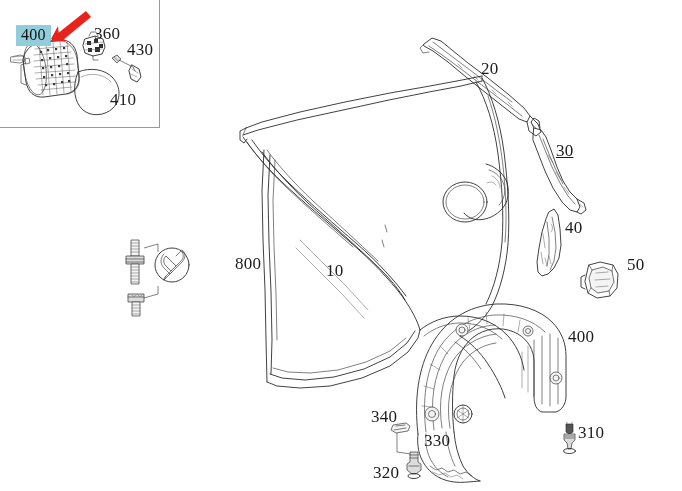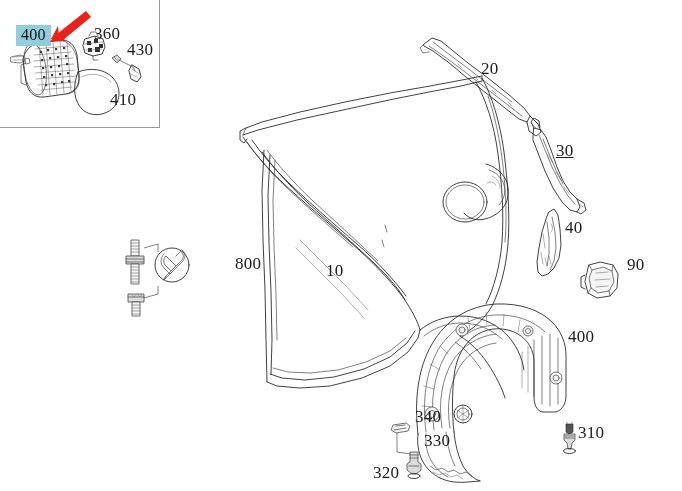--- a/index.html
+++ b/index.html
@@ -243,27 +243,27 @@
       <path class="ln-thin" d="M171,271 L166,276 C163,279 163,283 166,276"></path>
       <path class="ln-thin" d="M172,272 L167,277 L164,280"></path>
       <path class="ln-thin" d="M176,266 L181,261 C184,258 184,254 181,251 L176,256"></path>
     </g>
 
   </svg>
 
   <div class="part-label" style="left:481px; top:60px;">20</div>
   <div class="part-label" style="left:556px; top:142px;text-decoration:underline;">30</div>
   <div class="part-label" style="left:565px; top:219px;">40</div>
-  <div class="part-label" style="left:627px; top:256px;">90</div>
+  <div class="part-label" style="left:627px; top:256px;">50</div>
   <div class="part-label" style="left:326px; top:262px;">10</div>
   <div class="part-label" style="left:190px; top:255px;margin-left:45px;">800</div>
   <div class="part-label" style="left:568px; top:328px;">400</div>
   <div class="part-label" style="left:424px; top:432px;">330</div>
   <div class="part-label" style="left:578px; top:424px;">310</div>
-  <div class="part-label" style="left:371px; top:408px;margin-left:44px;">340</div>
+  <div class="part-label" style="left:371px; top:408px;">340</div>
   <div class="part-label" style="left:373px; top:464px;">320</div>
 
   <div id="detail-box">
 
     <svg class="art" viewBox="0 0 162 130" style="width:162px;height:130px;">
 
       <g>
 
         <path class="ln-thin" d="M12,58 L21,56 L26,58 L26,62 L21,64 L12,63 Z"></path>
         <path class="ln-hair" d="M14,58 L24,57 M14,61 L24,61"></path>

